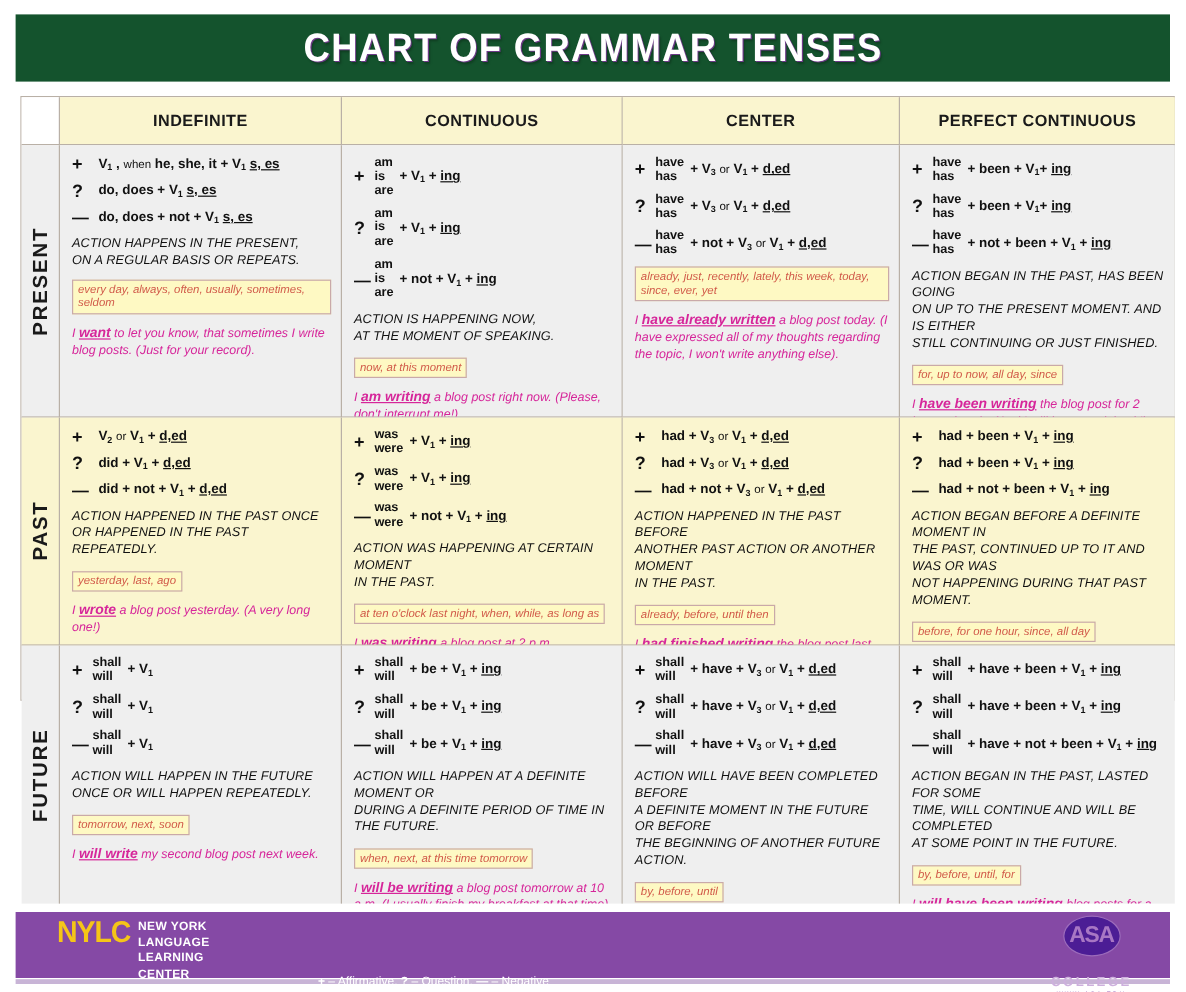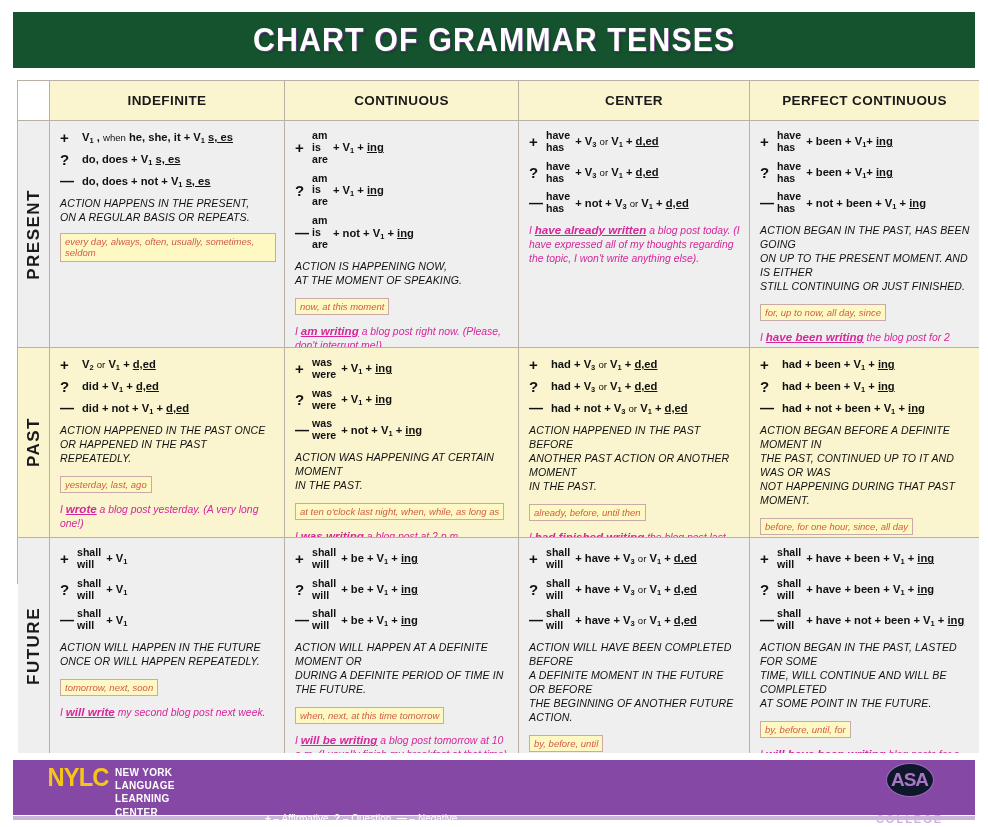--- a/index.html
+++ b/index.html
@@ -183,21 +183,21 @@
   .legend .ln { white-space: nowrap; margin-top: 40px; }
   .legend .vsym { font-weight: bold; }
   .legend i { font-style: italic; }
   .asa {
     position: absolute; left: 862px; top: 763px;
     width: 95px; text-align: center;
   }
   .asa-globe {
     width: 48px; height: 34px; margin: 0 auto;
     border-radius: 50%;
-    background: #0f172a;
+    background: #4c1d95;
     border: 1.5px solid #9c6bbb;
     color: #a877c4;
     font-size: 19px; font-weight: bold;
     display: flex; align-items: center; justify-content: center;
     letter-spacing: -1px;
   }
   .asa-name {
     color: #cdb0dd; font-size: 11px; font-weight: bold;
     letter-spacing: 2px; margin-top: 16px;
   }
@@ -237,20 +237,21 @@
           <span class="stack"></span>
           <span class="rest">do, does  +  V<sub>1</sub> <span class="under">s, es</span></span>
         </div>
         <div class="formula">
           <span class="sign minus">—</span>
           <span class="stack"></span>
           <span class="rest">do, does + not + V<sub>1</sub>  <span class="under">s, es</span></span>
         </div>
         <div class="desc">ACTION HAPPENS IN THE PRESENT,<br>ON A REGULAR BASIS OR REPEATS.</div>
         <div class="markers">every day, always, often, usually, sometimes, seldom</div>
+        <div class="example">I <b>want</b> to let you know, that sometimes I write blog posts. (Just for your record).</div>
       </div>
     </div>
     <div class="cell bg-grey">
       <div class="cellbody">
         <div class="formula">
           <span class="sign">+</span>
           <span class="stack">am<br>is<br>are</span>
           <span class="rest">+ V<sub>1</sub> + <span class="under">ing</span></span>
         </div>
         <div class="formula">
@@ -278,20 +279,21 @@
         <div class="formula">
           <span class="sign">?</span>
           <span class="stack">have<br>has</span>
           <span class="rest">+ V<sub>3</sub> <span class="light">or</span>  V<sub>1</sub> + <span class="under">d,ed</span></span>
         </div>
         <div class="formula">
           <span class="sign minus">—</span>
           <span class="stack">have<br>has</span>
           <span class="rest">+ not + V<sub>3</sub> <span class="light">or</span>  V<sub>1</sub> + <span class="under">d,ed</span></span>
         </div>
+        <div class="markers">already, just, recently, lately, this week, today,  since, ever, yet</div>
         <div class="example">I <b>have already written</b> a blog post today. (I have expressed all of my thoughts regarding the topic, I won't write anything else).</div>
       </div>
     </div>
     <div class="cell bg-grey lastcol">
       <div class="cellbody">
         <div class="formula">
           <span class="sign">+</span>
           <span class="stack">have<br>has</span>
           <span class="rest">+ been + V<sub>1</sub>+ <span class="under">ing</span></span>
         </div>

